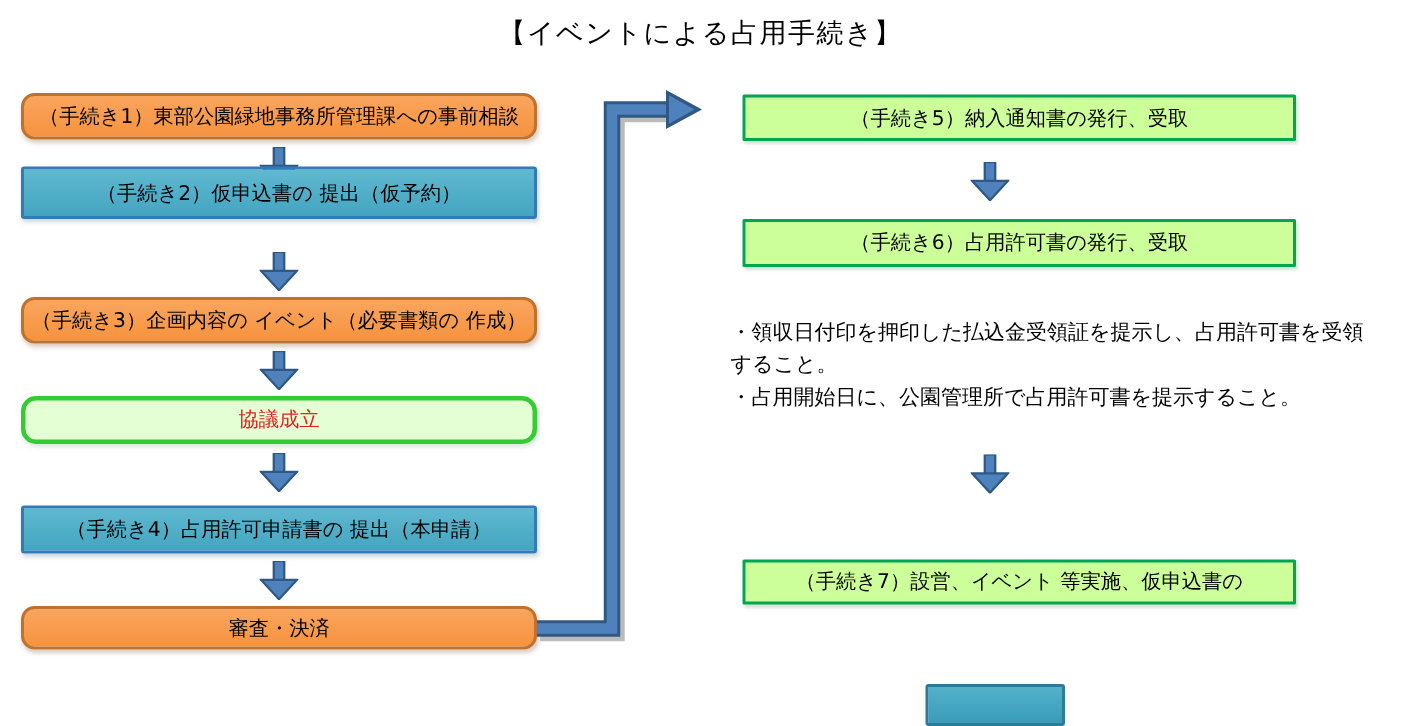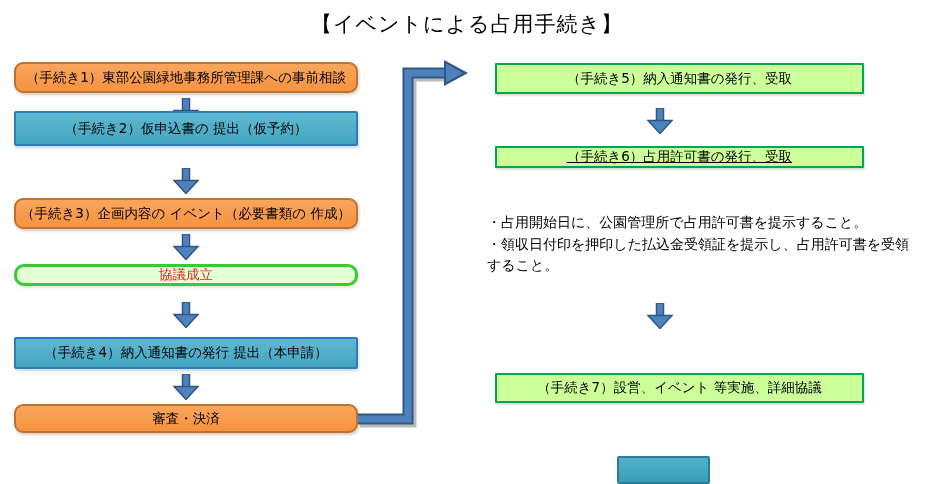--- a/index.html
+++ b/index.html
@@ -3,21 +3,21 @@
 <meta charset="utf-8">
 <style>
   html,body { margin:0; padding:0; background:#ffffff; }
   body { font-family:"DejaVu Sans","Liberation Sans",sans-serif; }
   #stage {
     position:relative; width:934px; height:484px; background:#ffffff;
     overflow:hidden;
   }
   .title {
     position:absolute; left:0; top:10px; width:934px; height:24px;
-    text-align:center; font-size:21px; color:#000; letter-spacing:1px;
+    text-align:center; font-size:18px; color:#000; letter-spacing:1px;
   }
   .box {
     position:absolute; box-sizing:border-box;
     display:flex; align-items:center; justify-content:center;
     font-size:13.5px; color:#000; text-align:center;
     white-space:nowrap; overflow:hidden;
   }
   .col-left  { left:14px;  width:344px; }
   .col-right { left:495px; width:369px; }
   .orange {
@@ -80,30 +80,30 @@
 
   <div class="box col-left orange" style="top:198px; height:31px;">（手続き3）企画内容の イベント（必要書類の 作成）</div>
 
   <div class="arrow" style="left:173px; top:234px;">
     <svg width="26" height="26" viewBox="0 0 26 26">
       <rect x="9.5" y="0" width="7" height="13" fill="#4f81bd" stroke="#2f5884" stroke-width="1.5"></rect>
       <polygon points="1,12.5 25,12.5 13,25.5" fill="#4f81bd" stroke="#2f5884" stroke-width="1.5"></polygon>
     </svg>
   </div>
 
-  <div class="box col-left pale-green" style="top:264px; height:22px;">協議成立</div>
+  <div class="box col-left pale-green" style="top:264px; height:32px;">協議成立</div>
 
   <div class="arrow" style="left:173px; top:302px;">
     <svg width="26" height="26" viewBox="0 0 26 26">
       <rect x="9.5" y="0" width="7" height="13" fill="#4f81bd" stroke="#2f5884" stroke-width="1.5"></rect>
       <polygon points="1,12.5 25,12.5 13,25.5" fill="#4f81bd" stroke="#2f5884" stroke-width="1.5"></polygon>
     </svg>
   </div>
 
-  <div class="box col-left blue" style="top:337px; height:32px;">（手続き4）納入通知書の発行 提出（本申請）</div>
+  <div class="box col-left blue" style="top:337px; height:32px;">（手続き4）占用許可申請書の 提出（本申請）</div>
 
   <div class="arrow" style="left:173px; top:374px;">
     <svg width="26" height="26" viewBox="0 0 26 26">
       <rect x="9.5" y="0" width="7" height="13" fill="#4f81bd" stroke="#2f5884" stroke-width="1.5"></rect>
       <polygon points="1,12.5 25,12.5 13,25.5" fill="#4f81bd" stroke="#2f5884" stroke-width="1.5"></polygon>
     </svg>
   </div>
 
   <div class="box col-left orange" style="top:404px; height:29px;font-family:Liberation Mono, monospace;">審査・決済</div>
 
@@ -117,31 +117,31 @@
 
   <div class="box col-right green" style="top:63px; height:31px;">（手続き5）納入通知書の発行、受取</div>
 
   <div class="arrow" style="left:647px; top:108px;">
     <svg width="26" height="26" viewBox="0 0 26 26">
       <rect x="9.5" y="0" width="7" height="13" fill="#4f81bd" stroke="#2f5884" stroke-width="1.5"></rect>
       <polygon points="1,12.5 25,12.5 13,25.5" fill="#4f81bd" stroke="#2f5884" stroke-width="1.5"></polygon>
     </svg>
   </div>
 
-  <div class="box col-right green" style="top:146px; height:22px;text-decoration:underline;">（手続き6）占用許可書の発行、受取</div>
+  <div class="box col-right green" style="top:146px; height:32px;">（手続き6）占用許可書の発行、受取</div>
 
   <div class="notes">
+    <div>・領収日付印を押印した払込金受領証を提示し、占用許可書を受領すること。</div>
     <div>・占用開始日に、公園管理所で占用許可書を提示すること。</div>
-    <div>・領収日付印を押印した払込金受領証を提示し、占用許可書を受領すること。</div>
   </div>
 
   <div class="arrow" style="left:647px; top:303px;">
     <svg width="26" height="26" viewBox="0 0 26 26">
       <rect x="9.5" y="0" width="7" height="13" fill="#4f81bd" stroke="#2f5884" stroke-width="1.5"></rect>
       <polygon points="1,12.5 25,12.5 13,25.5" fill="#4f81bd" stroke="#2f5884" stroke-width="1.5"></polygon>
     </svg>
   </div>
 
-  <div class="box col-right green" style="top:373px; height:30px;">（手続き7）設営、イベント 等実施、詳細協議</div>
+  <div class="box col-right green" style="top:373px; height:30px;">（手続き7）設営、イベント 等実施、仮申込書の</div>
 
   <div class="box teal-partial" style="left:617px; top:456px; width:93px; height:28px;"></div>
 
 </div>
 
 </body></html>

